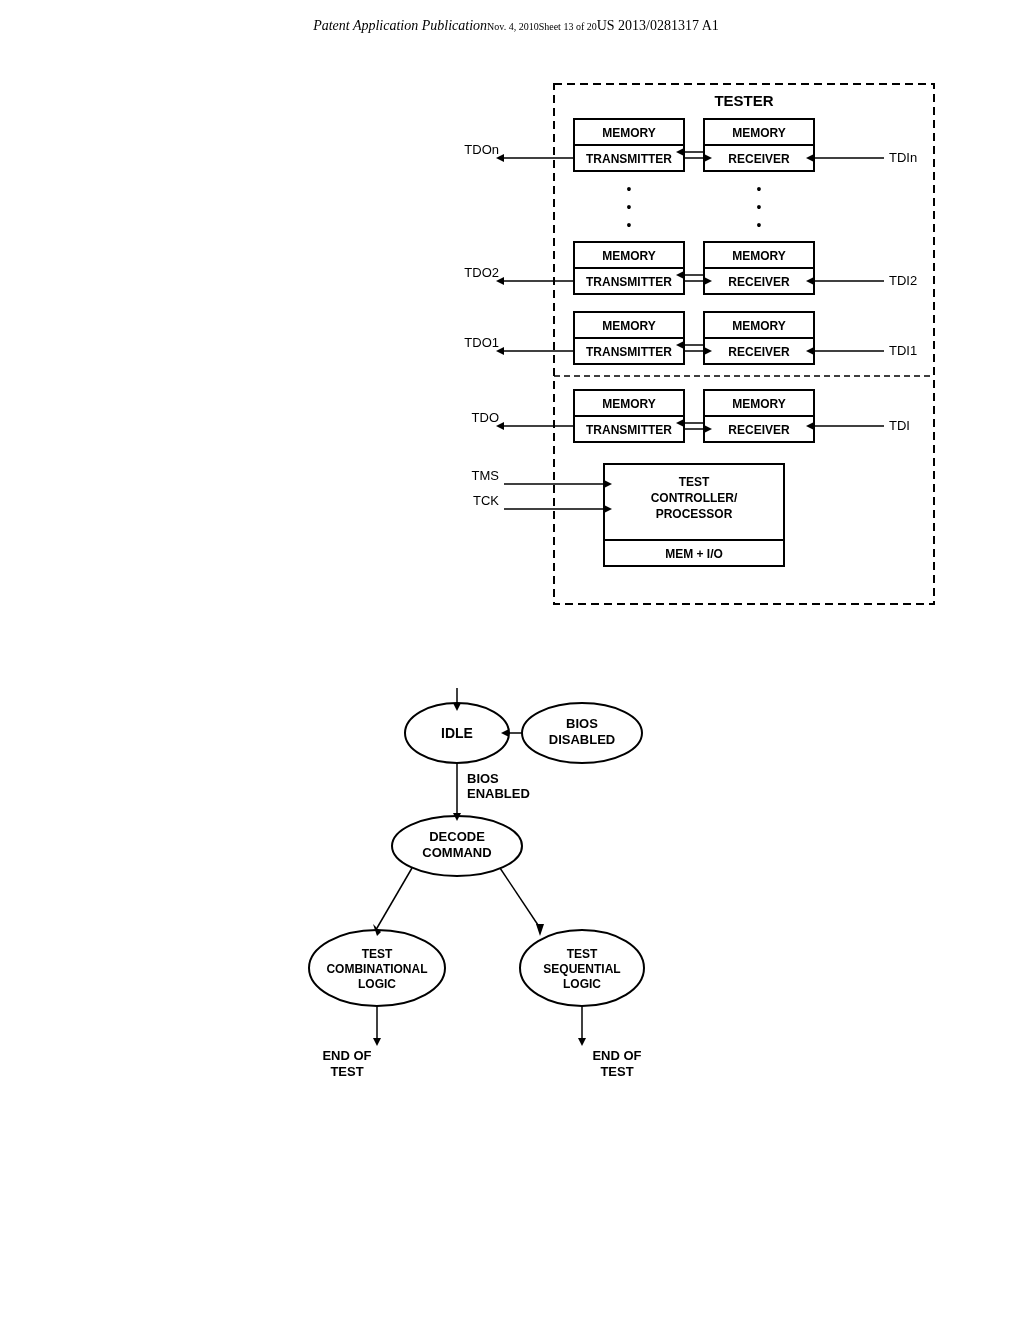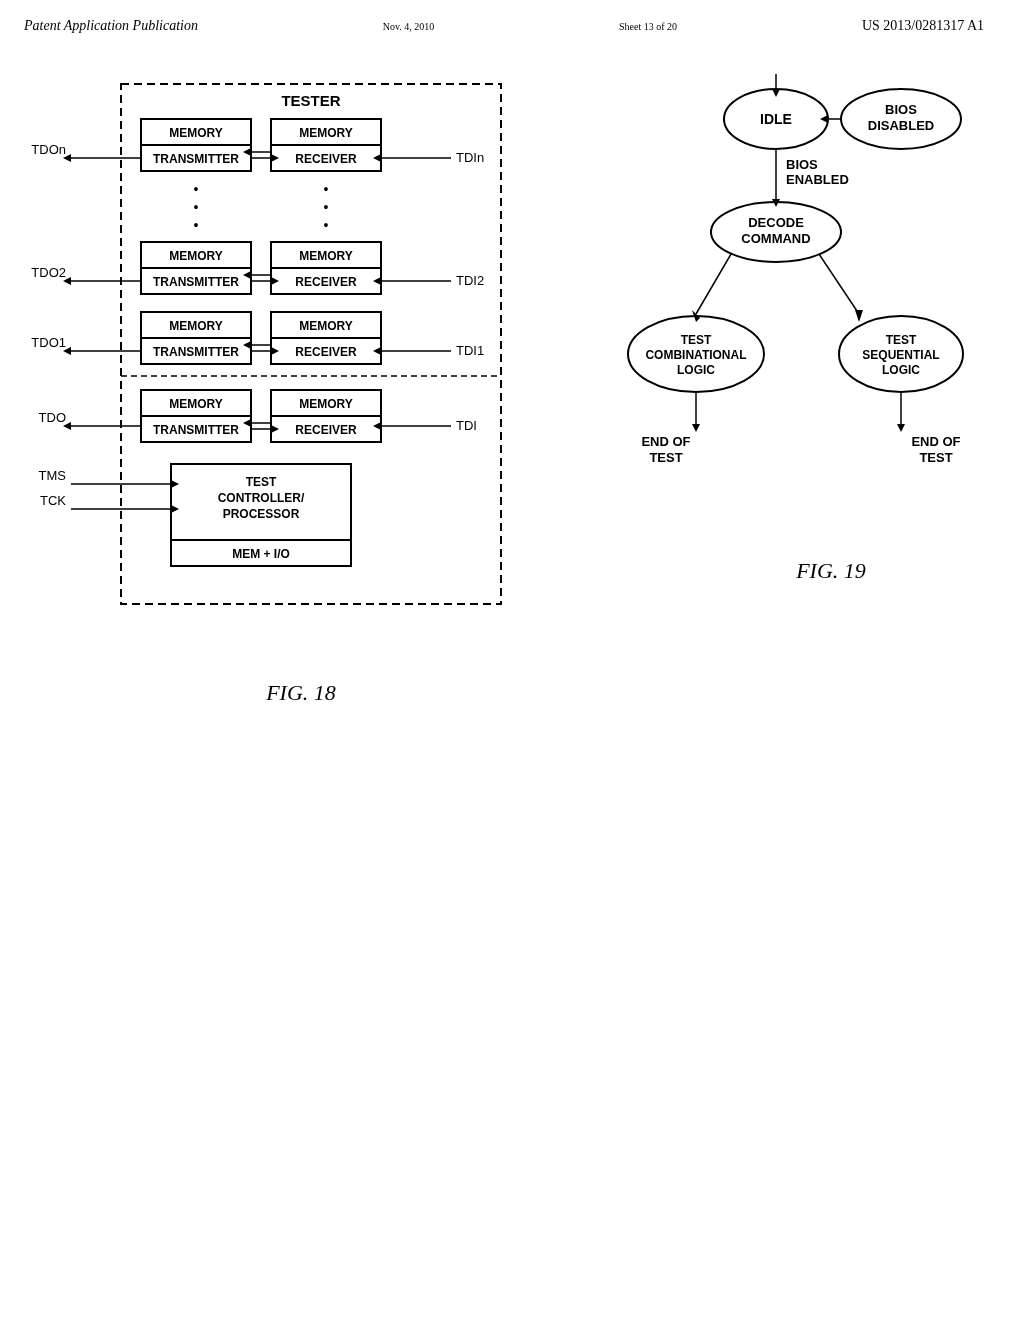--- a/index.html
+++ b/index.html
@@ -8,36 +8,35 @@
       height: 1320px;
       background: #fff;
       font-family: 'Times New Roman', Times, serif;
       overflow: hidden;
       position: relative;
     }
 
     
     .header {
       display: flex;
-      justify-content: space-between;
+      justify-content: center;
       align-items: center;
-      padding: 18px 40px 10px 24px;
+      padding: 18px 40px 10px 48px;
       font-size: 14px;
     }
     .header-left { font-style: italic; font-size: 14px; }
     .header-center { font-size: 10px; }
     .header-right { font-size: 14px; }
 
     
     .content {
       display: flex;
-      flex-direction: row;
-      align-items: flex-start;
+      flex-direction: column;
+      align-items: flex-end;
       padding-top: 20px;
-      margin-left: 11px;
     }
 
     
     .fig19-container {
       position: relative;
       width: 480px;
       margin: 0 auto;
     }
 
     
@@ -178,21 +177,20 @@
       <line x1="60" y1="420" x2="160" y2="420" stroke="#000" stroke-width="1.5"></line>
       <polygon points="160,416 160,424 168,420" fill="#000"></polygon>
       <text x="55" y="416" text-anchor="end" font-family="Arial, sans-serif" font-size="13">TMS</text>
 
       <line x1="60" y1="445" x2="160" y2="445" stroke="#000" stroke-width="1.5"></line>
       <polygon points="160,441 160,449 168,445" fill="#000"></polygon>
       <text x="55" y="441" text-anchor="end" font-family="Arial, sans-serif" font-size="13">TCK</text>
     </svg>
 
     
-    <div style="text-align:center; font-style:italic; font-size:22px; margin-top:2px; margin-bottom:15px;">FIG.  18</div>
   </div>
 
   <div class="fig19-container">
     <svg width="480" height="490" viewBox="0 0 480 490">
 
       <ellipse cx="185" cy="55" rx="52" ry="30" fill="none" stroke="#000" stroke-width="2"></ellipse>
       <text x="185" y="60" text-anchor="middle" font-family="Arial, sans-serif" font-size="14" font-weight="bold">IDLE</text>
 
       <ellipse cx="310" cy="55" rx="60" ry="30" fill="none" stroke="#000" stroke-width="2"></ellipse>
       <text x="310" y="50" text-anchor="middle" font-family="Arial, sans-serif" font-size="13" font-weight="bold">BIOS</text>
@@ -236,16 +234,15 @@
       <text x="75" y="398" text-anchor="middle" font-family="Arial, sans-serif" font-size="13" font-weight="bold">TEST</text>
 
       <text x="345" y="382" text-anchor="middle" font-family="Arial, sans-serif" font-size="13" font-weight="bold">END  OF</text>
       <text x="345" y="398" text-anchor="middle" font-family="Arial, sans-serif" font-size="13" font-weight="bold">TEST</text>
 
       <line x1="185" y1="10" x2="185" y2="25" stroke="#000" stroke-width="1.5"></line>
       <polygon points="181,25 189,25 185,33" fill="#000"></polygon>
     </svg>
 
     
-    <div style="text-align:center; font-style:italic; font-size:22px; margin-top:0px;">FIG.  19</div>
   </div>
 
 </div>
 
 </body></html>

